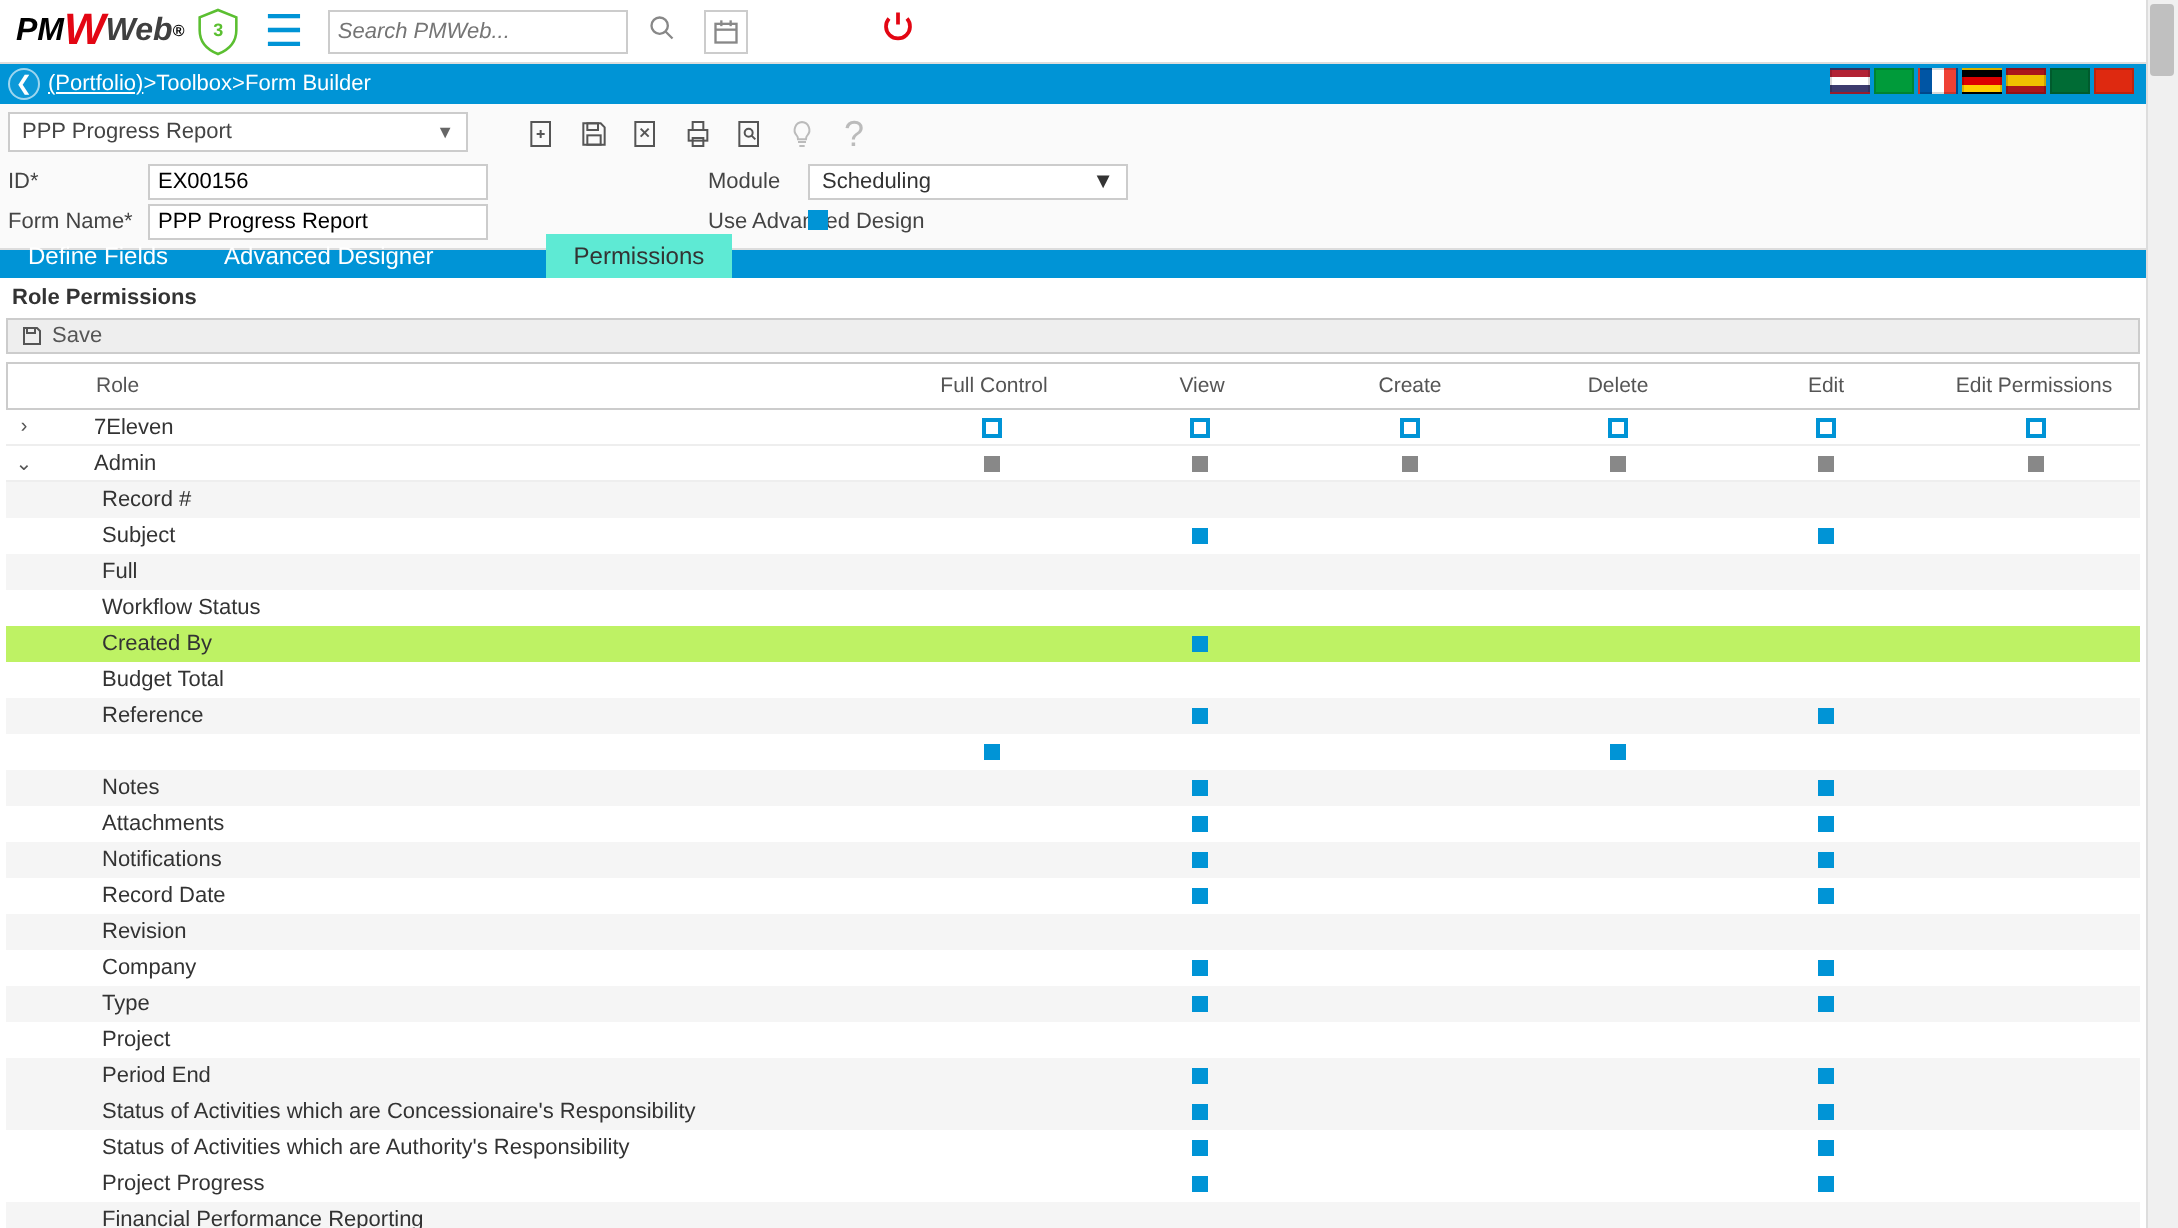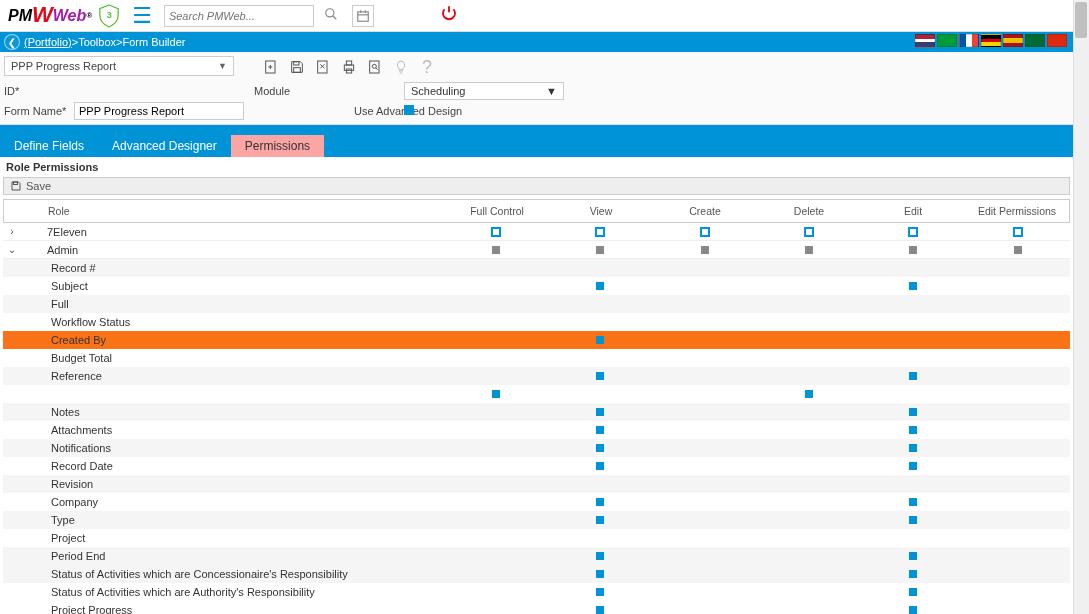--- a/index.html
+++ b/index.html
@@ -6,21 +6,21 @@
   body { font-family: "Segoe UI", Arial, sans-serif; font-size: 11px; color: #333; background: #fff; width: 1089px; height: 614px; overflow: hidden; position: relative; }
   .scrollbar-right { position: absolute; right: 0; top: 0; width: 16px; height: 614px; background: #f0f0f0; border-left: 1px solid #ddd; }
   .scrollbar-thumb { position: absolute; right: 2px; top: 2px; width: 12px; height: 36px; background: #c0c0c0; border-radius: 2px; }
   .content-area { width: 1073px; height: 614px; overflow: hidden; }
 
   
   .topbar { display: flex; align-items: center; height: 32px; padding: 0 8px; border-bottom: 1px solid #ddd; gap: 6px;}
   .logo { height: 22px; display: flex; align-items: center; font-weight: bold; font-size: 16px; font-style: italic; }
   .logo .pm { color: #000; }
   .logo .w { color: #e30613; font-size: 22px; transform: translateY(-1px);}
-  .logo .web { color: #a21caf; }
+  .logo .web { color: #404040; }
   .logo .reg { font-size: 8px; vertical-align: super; color:#000;}
   .shield { width: 22px; height: 24px; position: relative; display:flex; align-items:center; justify-content:center; }
   .shield svg { width:22px; height:24px;}
   .shield-num { position:absolute; font-size:9px; color:#5bbf31; font-weight:bold; top:6px;}
   .hamburger { color:#0094d6; font-size:22px; cursor:pointer; padding:0 6px;}
   .search-wrap { flex:0 0 150px; display:flex; align-items:center; border:1px solid #ccc; height:22px; background:#fff; padding:0 4px;}
   .search-wrap input { border:none; outline:none; font-size:11px; width:100%; color:#999; font-style:italic;}
   .search-icon { color:#888; font-size:14px; padding:0 4px; }
   .cal-icon { width:22px; height:22px; border:1px solid #ccc; display:flex; align-items:center; justify-content:center; color:#888; font-size:14px; margin-left:4px;}
   .power-icon { color:#e30613; font-size:18px; margin-left:60px; cursor:pointer;}
@@ -40,23 +40,23 @@
   .toolbar { display:flex; gap:4px; padding-left:10px;}
   .tbtn { width:22px; height:22px; display:flex; align-items:center; justify-content:center; color:#555; cursor:pointer; font-size:16px;}
   .tbtn.disabled { color:#bbb; }
   .fields-grid { display:grid; grid-template-columns: 70px 180px 100px 50px 180px 60px; row-gap:2px; align-items:center; font-size:11px; margin-top:4px; padding-bottom:4px;}
   .fields-grid .lbl { color:#444;}
   .fields-grid input.txt { border:1px solid #ccc; height:18px; padding:0 4px; font-size:11px; width:170px;}
   .module-select { border:1px solid #ccc; height:18px; background:#fff; display:flex; align-items:center; justify-content:space-between; padding:0 6px; width:160px; font-size:11px;}
   .chk { width:10px; height:10px; display:inline-block; border:1px solid #0094d6; background:#0094d6;}
   
   
-  .tabs-row { background:#0094d6; height:32px; display:flex; align-items:flex-end;}
+  .tabs-row { background:#0094d6; height:14px; display:flex; align-items:flex-end;}
   .tab { padding:4px 14px; color:#fff; font-size:12px; cursor:pointer;}
-  .tab.active { background:#fca5a5; color:#333;}
+  .tab.active { background:#5eead4; color:#333;margin-left:42px;}
   
   .section-title { font-weight:bold; font-size:11px; padding:4px 6px; color:#333;}
   .save-row { background:#eee; border:1px solid #ccc; padding:2px 6px; display:flex; align-items:flex-start; gap:4px; font-size:11px; color:#555; cursor:pointer; margin:0 3px;}
   .save-row svg { width:12px; height:12px;}
   
   
   .perm-header { display:grid; grid-template-columns: 18px 18px 405px repeat(6, 1fr); background:#fff; border:1px solid #ccc; height:24px; align-items:center; font-size:10.5px; color:#555; margin:4px 3px 0 3px;}
   .perm-header > div { text-align:center; }
   .perm-header .role-hd { text-align:left; padding-left:8px;}
   
@@ -185,20 +185,21 @@
             <svg width="16" height="16" viewBox="0 0 24 24" fill="none" stroke="#bbb" stroke-width="1.5">
               <path d="M9 18h6M10 21h4"></path>
               <path d="M12 3a6 6 0 0 0-4 10c1 1 1 2 1 3h6c0-1 0-2 1-3a6 6 0 0 0-4-10z"></path>
             </svg>
           </div>
         <div class="tbtn disabled" style="font-size:18px;color:#bbb;">?</div>
       </div>
     </div>
     <div class="fields-grid">
       <div class="lbl">ID*</div>
+      <div><input class="txt" value="EX00156" style=""></div>
       <div></div>
       <div class="lbl">Module</div>
       <div class="module-select" style="grid-column:5;">
         <span>Scheduling</span>
         <span class="caret">▼</span>
       </div>
       <div></div>
       <div class="lbl">Form Name*</div>
       <div><input class="txt" value="PPP Progress Report" style=""></div>
       <div></div>
@@ -324,21 +325,21 @@
         <div></div>
         <div></div>
         <div class="field-name">Workflow Status</div>
         <div></div>
         <div></div>
         <div></div>
         <div></div>
         <div></div>
         <div></div>
       </div>
-      <div class="field-row" style="background: #f97316;">
+      <div class="field-row" style="background: #bef264;">
         <div></div>
         <div></div>
         <div class="field-name">Created By</div>
         <div></div>
         <div>
           <div class="cb-blue"></div>
         </div>
         <div></div>
         <div></div>
         <div></div>

